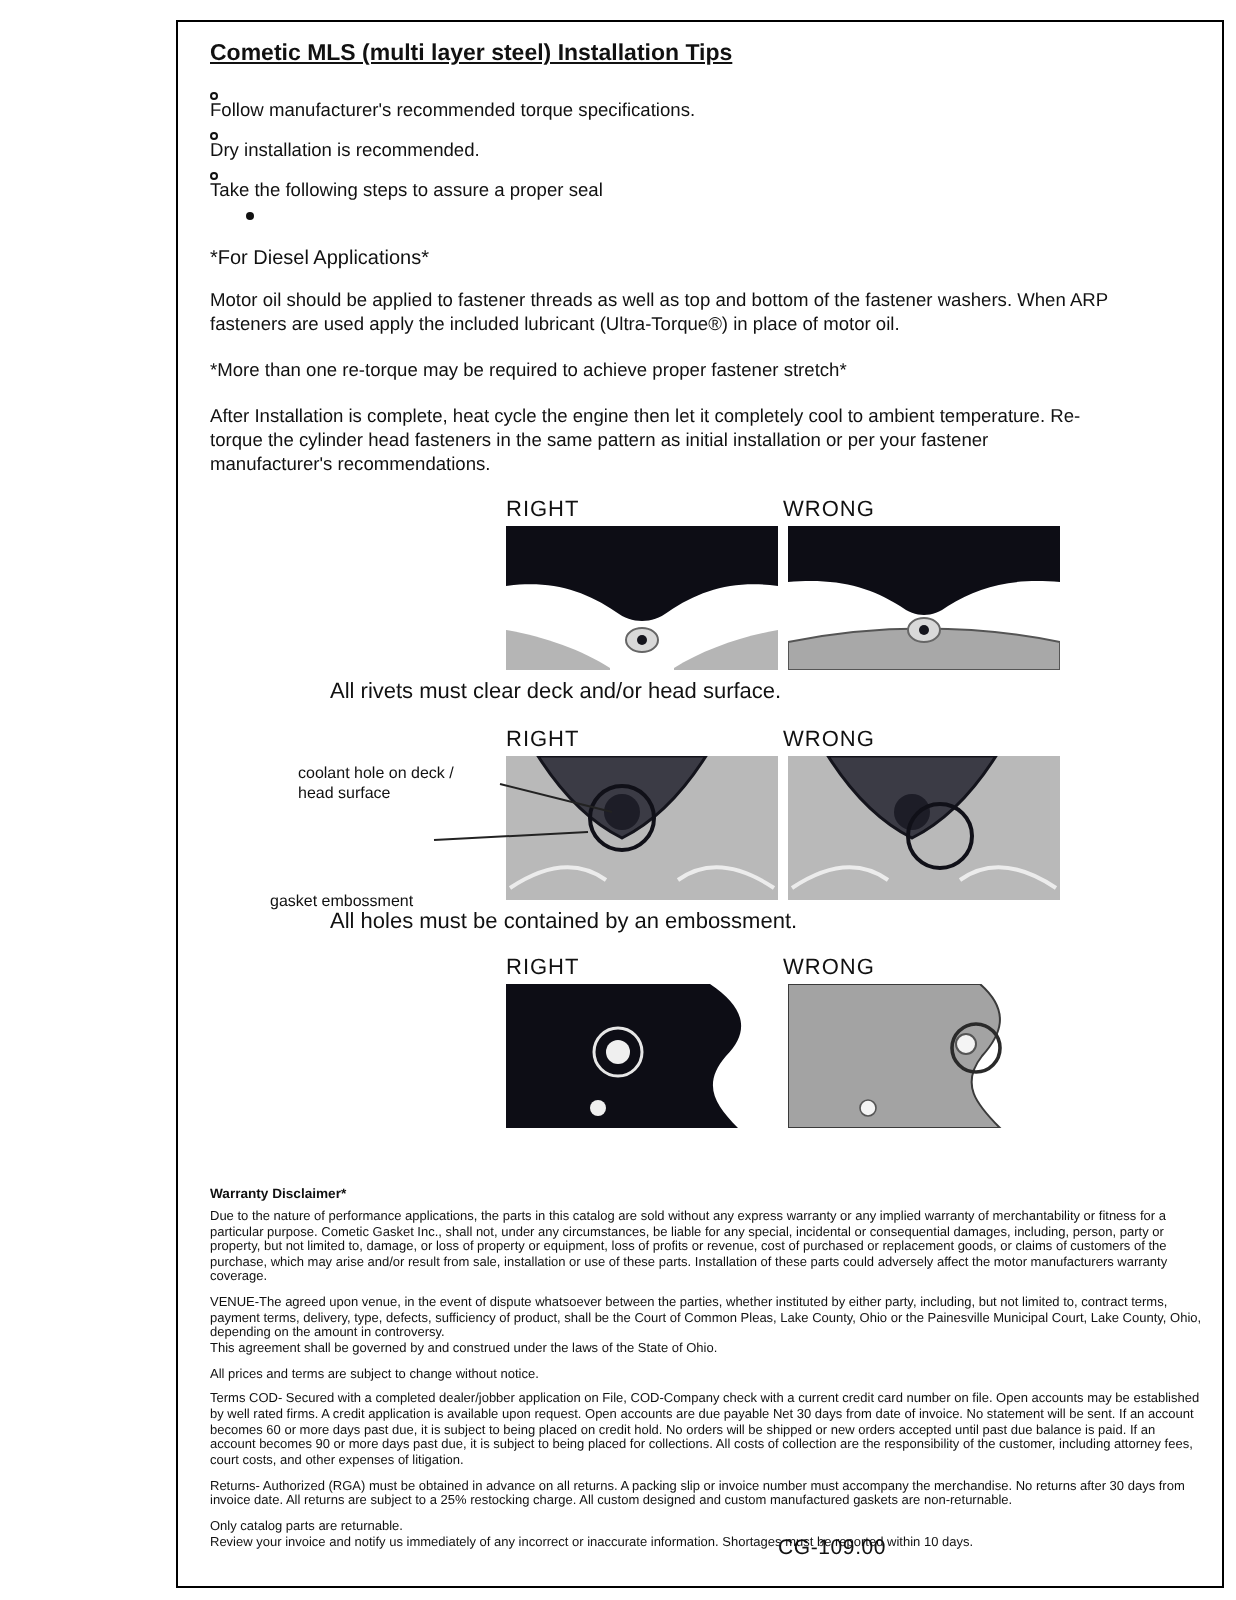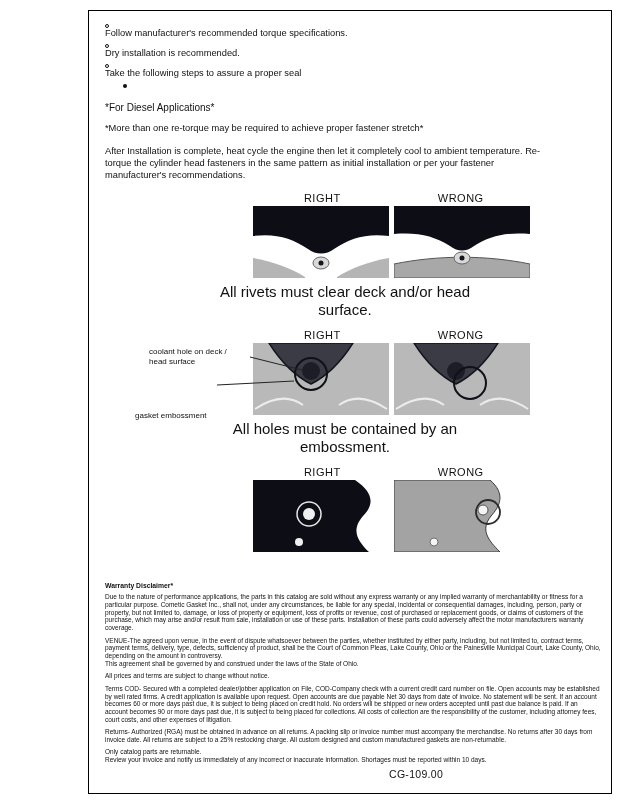--- a/index.html
+++ b/index.html
@@ -15,42 +15,43 @@
   .marker-hollow { width:4px; height:4px; border:1px solid #111; border-radius:50%; margin:3px 5px 0 0; flex:0 0 auto; }
   .marker-filled { width:4px; height:4px; background:#111; border-radius:50%; margin:3px 5px 0 0; flex:0 0 auto; }
   .sub-bullets { margin-left:18px; margin-top:1px; }
 
   .diesel-heading { font-size:10px; font-weight:normal; margin:14px 0 9px 0; color:#111; }
   .para { font-size:9.3px; line-height:1.3; width:452px; margin-bottom:11px; color:#111; }
 
   .diagrams { margin-top:10px; }
   .diag-row { position:relative; margin-bottom:10px; }
   .diag-labels { margin-left:148px; width:277px; display:flex; font-size:11px; letter-spacing:0.5px; color:#111; margin-bottom:2px; }
-  .diag-labels span { flex:1; text-align:center; }
+  .diag-labels span { flex:1; }
   .diag-panels { margin-left:148px; display:flex; gap:5px; }
   .diag-panels svg { display:block; }
-  .diag-caption { margin-left:100px; font-size:15px; color:#111; margin-top:5px; width:280px; line-height:1.2;text-align:center; }
+  .diag-caption { margin-left:60px; font-size:11px; color:#111; margin-top:5px; width:280px; line-height:1.2; }
   .ann { position:absolute; font-size:8px; line-height:1.25; color:#111; }
   .ann1 { left:44px; top:18px; width:92px; }
   .ann2 { left:30px; top:51px; width:110px;margin-top:31px; }
   .ann-lines { position:absolute; left:0; top:0; }
 
   .legal { margin-top:30px; width:496px; color:#111; }
   .legal-heading { font-size:6.8px; font-weight:bold; margin-bottom:4px; }
   .legal p { font-size:6.5px; line-height:1.18; margin-bottom:5px; white-space:pre-line; }
 
   .doc-number { position:absolute; left:300px; bottom:13px; font-size:10.5px; letter-spacing:0.3px; color:#111; }
 </style>
 </head>
 <body>
 
 <div class="page">
   <div class="frame">
     <div class="content">
 
+      <div class="title">Cometic MLS (multi layer steel) Installation Tips</div>
 
       <div class="bullets">
         <div class="bullet-row">
           <span class="marker-hollow"></span>
           <span>Follow manufacturer's recommended torque specifications.</span>
         </div>
         <div class="bullet-row">
           <span class="marker-hollow"></span>
           <span>Dry installation is recommended.</span>
         </div>
@@ -59,20 +60,21 @@
           <span>Take the following steps to assure a proper seal</span>
         </div>
         <div class="sub-bullets">
           <div class="bullet-row">
             <span class="marker-filled"></span>
           </div>
         </div>
       </div>
 
       <div class="diesel-heading">*For Diesel Applications*</div>
+      <div class="para">Motor oil should be applied to fastener threads as well as top and bottom of the fastener washers. When ARP fasteners are used apply the included lubricant (Ultra-Torque®) in place of motor oil.</div>
       <div class="para">*More than one re-torque may be required to achieve proper fastener stretch*</div>
       <div class="para">After Installation is complete, heat cycle the engine then let it completely cool to ambient temperature. Re-torque the cylinder head fasteners in the same pattern as initial installation or per your fastener manufacturer's recommendations.</div>
 
       <div class="diagrams">
 
         <div class="diag-row">
           <div class="diag-labels">
             <span>RIGHT</span>
             <span>WRONG</span>
           </div>

